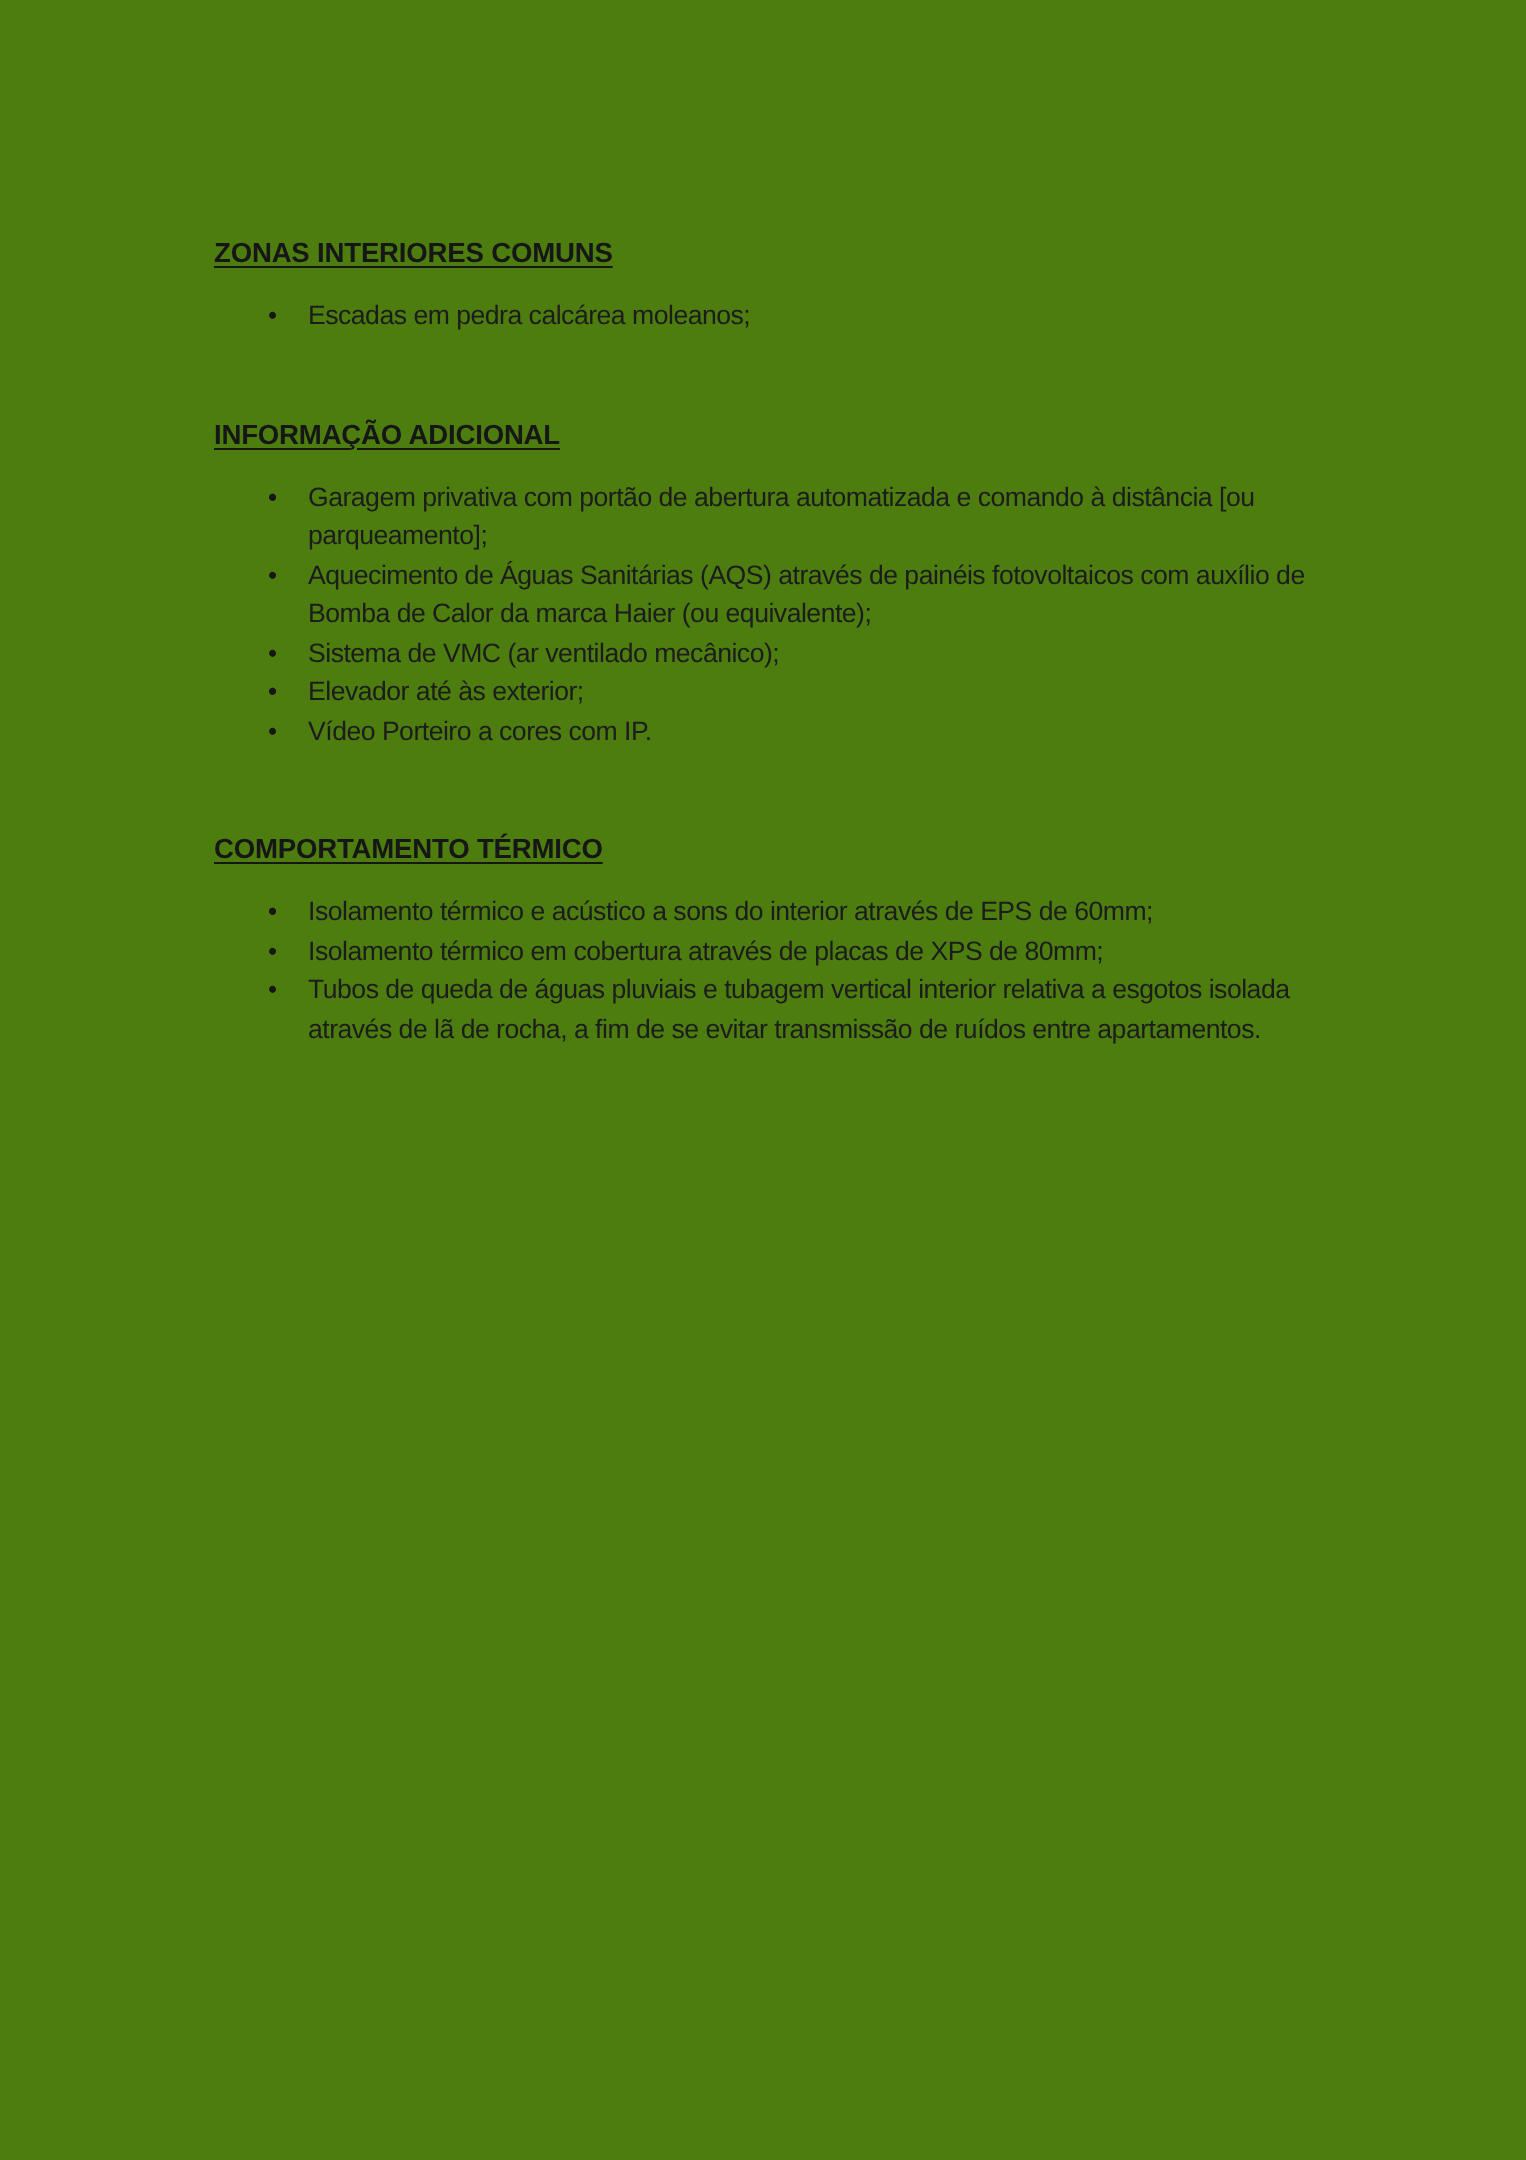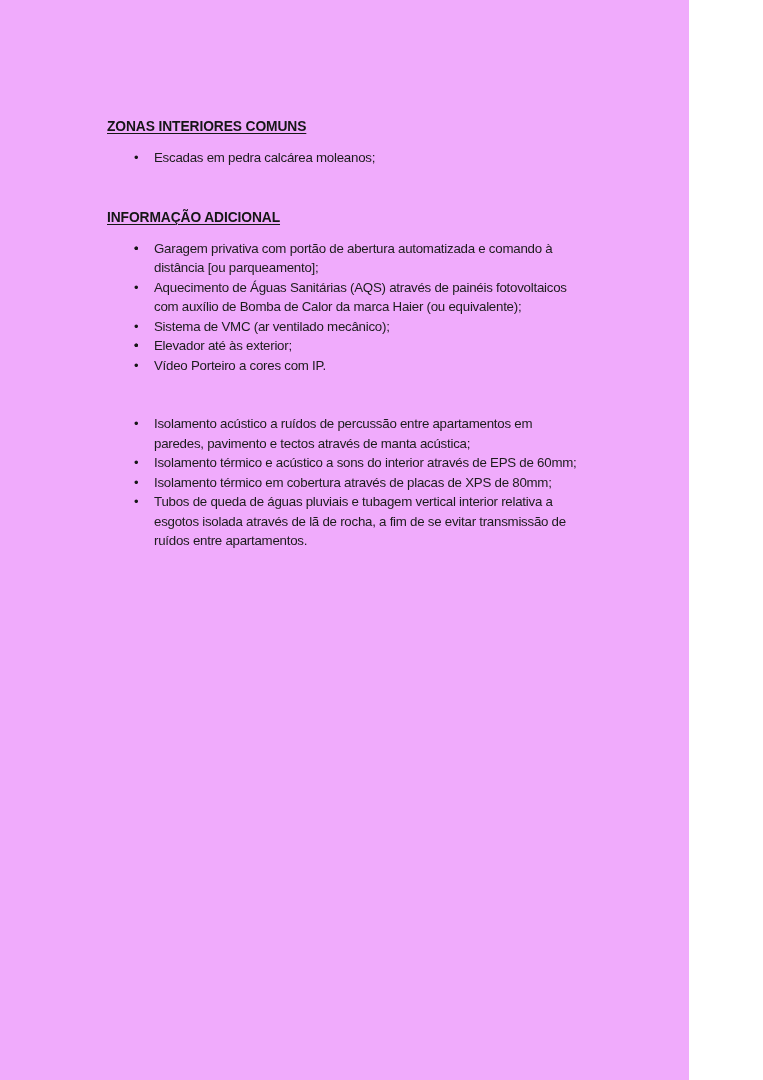--- a/index.html
+++ b/index.html
@@ -10,24 +10,24 @@
   body {
     width: 763px;
     height: 1080px;
     overflow: hidden;
     font-family: "Liberation Sans", sans-serif;
     color: #1c1c1c;
     -webkit-font-smoothing: antialiased;
   }
   .page {
     box-sizing: border-box;
-    width: 689px;
+    width: 763px;
     height: 1080px;
     padding: 116px 106px 0 107px;
-    background: #f0abfc;
+    background: #4d7c0f;
   }
   .doc-section {
     margin: 0 0 39px 0;
   }
   .doc-heading {
     margin: 0 0 11px 0;
     font-size: 13.8px;
     font-weight: 700;
     line-height: 21px;
     letter-spacing: -0.1px;
@@ -105,24 +105,24 @@
   </li>
 
   <li>
     <span class="bullet">•</span>
     <span class="item-text">Vídeo Porteiro a cores com IP.</span>
   </li>
 </ul>
   </section>
 
   <section class="doc-section">
+    <h2 class="doc-heading">COMPORTAMENTO TÉRMICO</h2>
     <ul class="doc-list">
   <li>
     <span class="bullet">•</span>
-    <span class="item-text">Isolamento acústico a ruídos de percussão entre apartamentos em paredes, pavimento e tectos através de manta acústica;</span>
   </li>
 
   <li>
     <span class="bullet">•</span>
     <span class="item-text">Isolamento térmico e acústico a sons do interior através de EPS de 60mm;</span>
   </li>
 
   <li>
     <span class="bullet">•</span>
     <span class="item-text">Isolamento térmico em cobertura através de placas de XPS de 80mm;</span>

